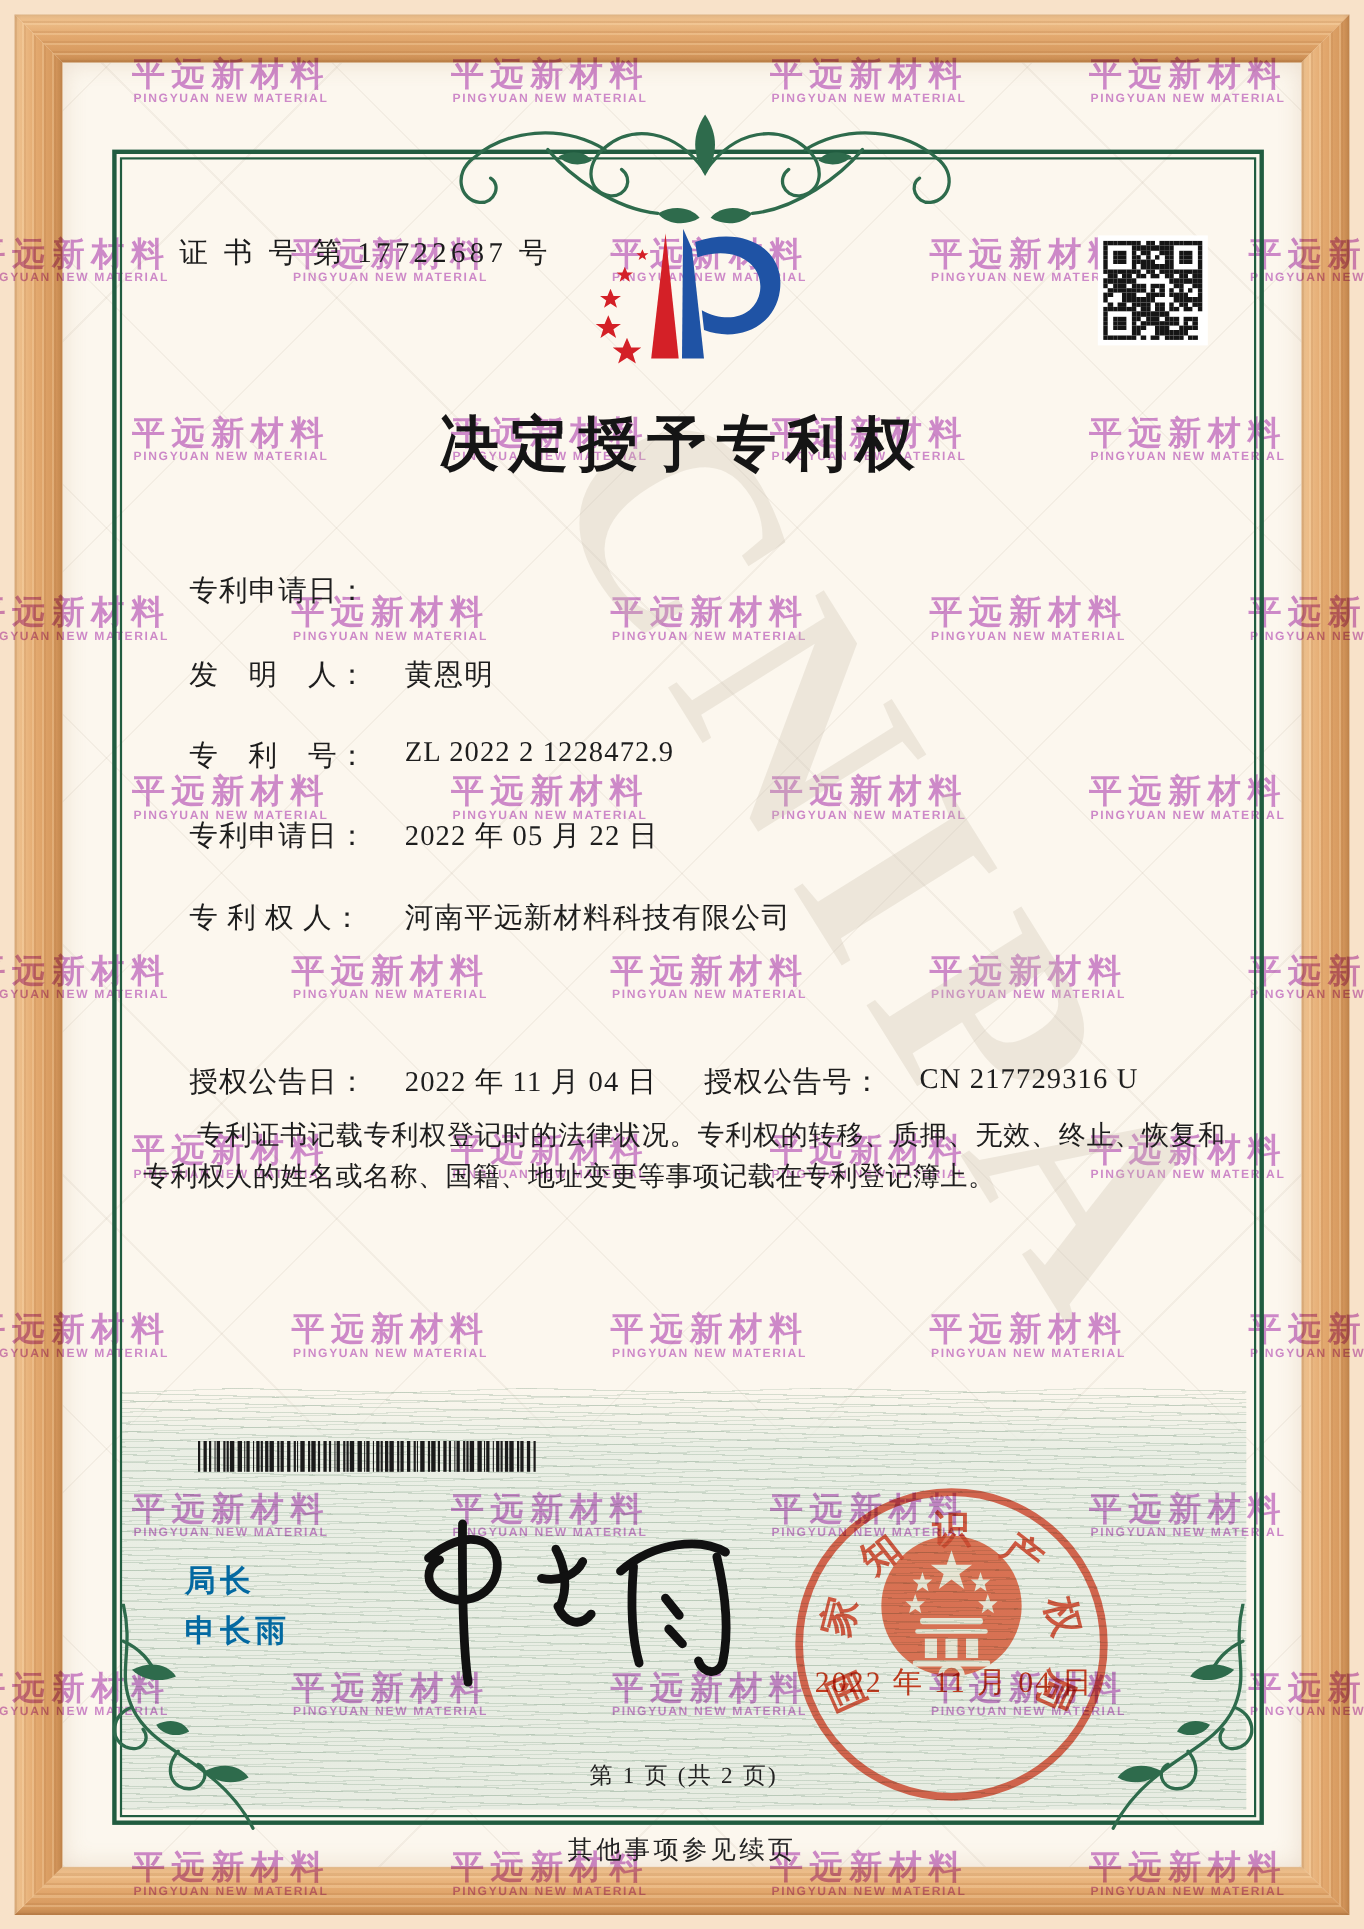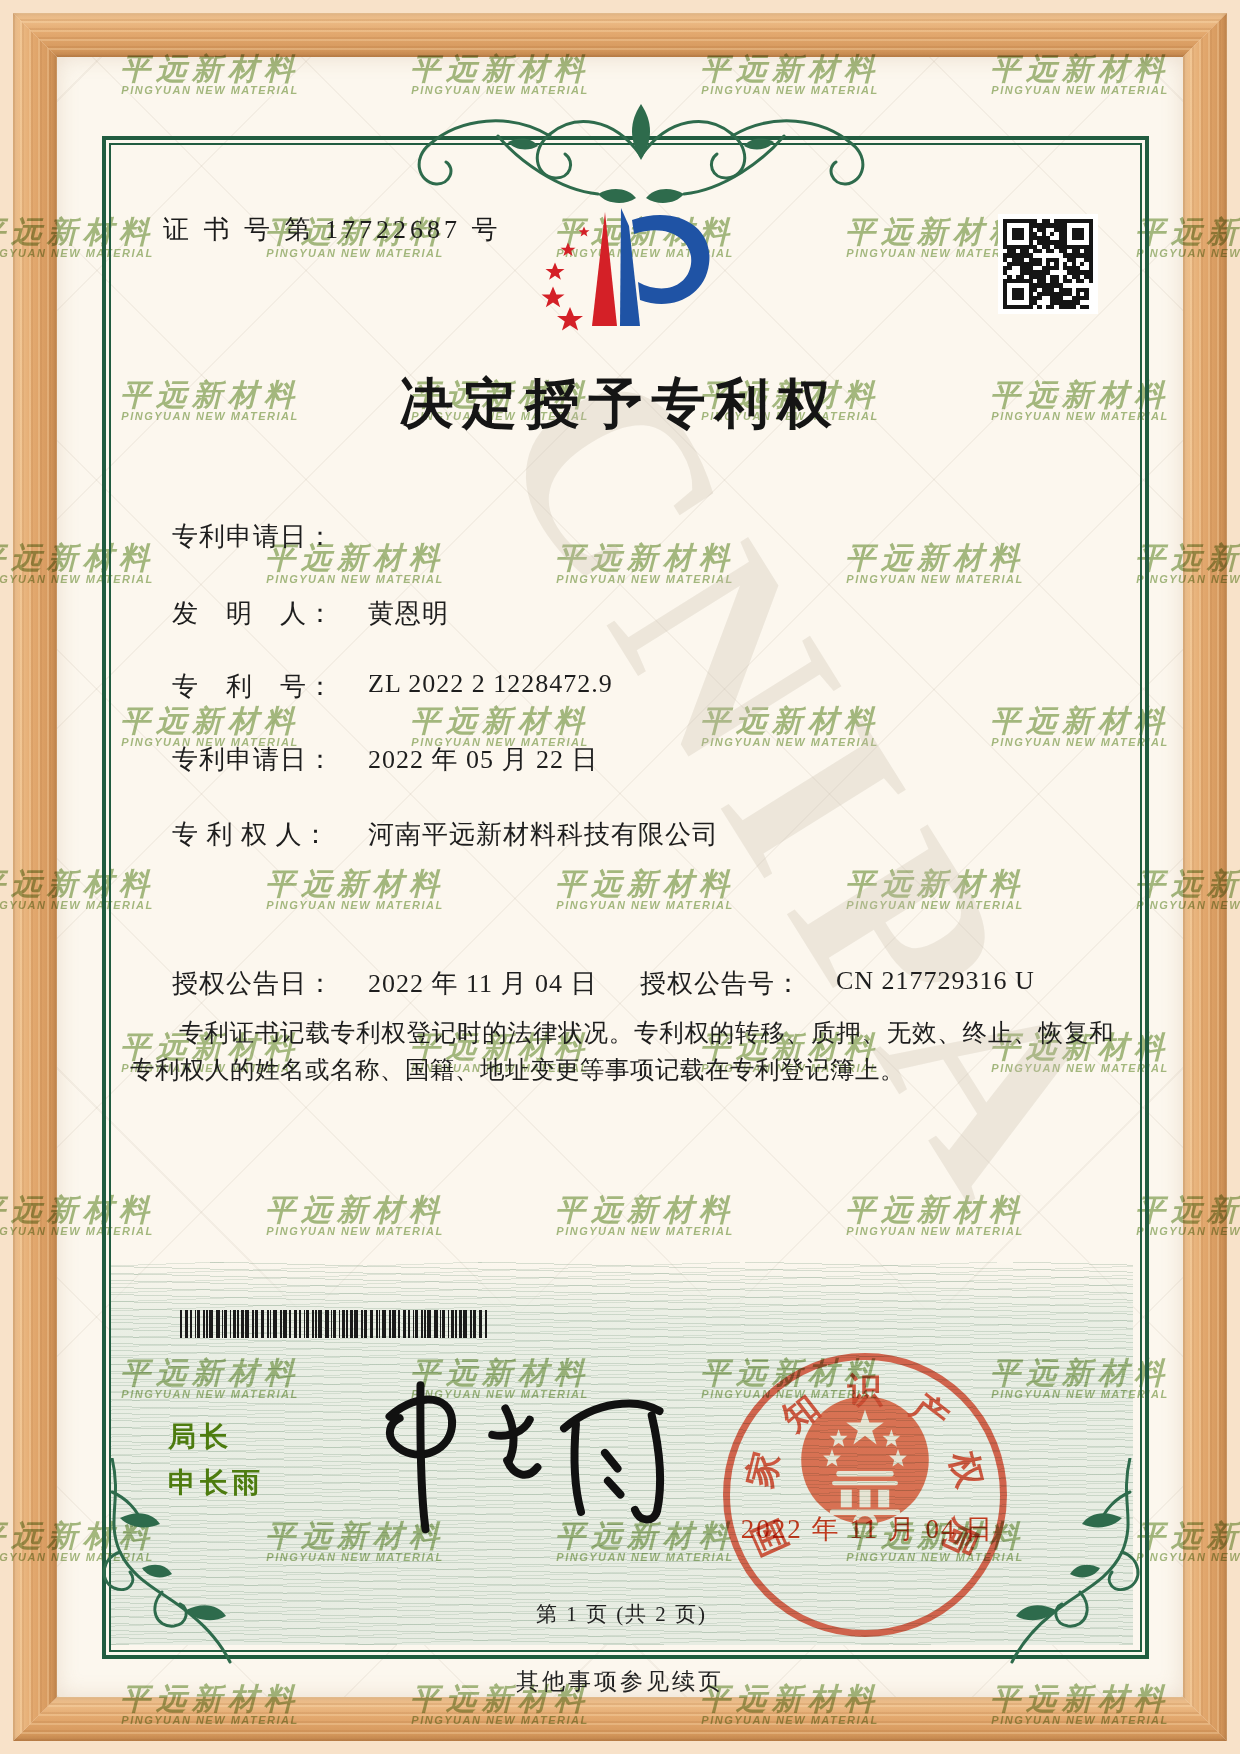--- a/index.html
+++ b/index.html
@@ -42,22 +42,22 @@
 
   
   .guilloche{left:110px;top:1262px;width:1023px;height:383px;z-index:4;
      background-image:
        repeating-linear-gradient(1.5deg, rgba(130,160,135,.30) 0 1px, rgba(0,0,0,0) 1px 7px),
        repeating-linear-gradient(-2deg, rgba(130,160,135,.22) 0 1px, rgba(0,0,0,0) 1px 9px),
        linear-gradient(180deg, rgba(233,238,228,0) 0%, rgba(233,238,228,.95) 14%, #e9eee4 30%, #e7ece2 100%);}
 
   
   #wm-layer{left:0;top:0;width:1240px;height:1754px;z-index:5;pointer-events:none;mix-blend-mode:multiply;}
-  .wm{position:absolute;transform:translate(-50%,-50%);text-align:center;color:#4d7c0f;opacity:.5;
-      font-family:"Liberation Sans","DejaVu Sans",sans-serif;white-space:nowrap;font-style:italic;}
+  .wm{position:absolute;transform:translate(-50%,-50%);text-align:center;color:#a21caf;opacity:.5;
+      font-family:"Liberation Sans","DejaVu Sans",sans-serif;white-space:nowrap;}
   .wm .cn{font-size:30px;font-weight:bold;letter-spacing:6px;line-height:30px;}
   .wm .en{font-size:11px;font-weight:bold;letter-spacing:1.5px;line-height:13px;}
   .ghost{left:810px;top:790px;z-index:5;transform:translate(-50%,-50%) rotate(58deg);
          font-family:"Liberation Serif","DejaVu Serif",serif;
          font-size:255px;font-weight:bold;letter-spacing:28px;color:rgba(196,186,170,.28);
          pointer-events:none;white-space:nowrap;}
 
   
   .content{z-index:8;}
   .cert-no{left:163px;top:212px;font-size:26px;color:#1c1c1c;letter-spacing:4px;}
@@ -74,21 +74,21 @@
   .f0{top:519px;} .f1{top:596px;} .f2{top:669px;} .f3{top:742px;} .f4{top:817px;}
   .f5{top:888px;} .f5 .val{width:665px;line-height:37px;}
   .f6{top:966px;} .field2{left:640px;top:966px;}
   .body-text{left:130px;top:1014px;width:984px;font-size:24.5px;line-height:37px;color:#1d1d1d;
              text-align:justify;letter-spacing:.5px;}
   .body-text p{margin:0;text-indent:2em;}
   .barcode{left:180px;top:1310px;width:312px;height:28px;display:flex;align-items:stretch;}
   .barcode i{display:block;background:#1a1a1a;}
   .barcode .sp{background:transparent;}
   .director{left:168px;font-family:"Liberation Sans","DejaVu Sans",sans-serif;
-            font-size:28px;font-weight:bold;color:#4d7c0f;letter-spacing:4px;}
+            font-size:28px;font-weight:bold;color:#0369a1;letter-spacing:4px;}
   .dir-title{top:1418px;} .dir-name{top:1464px;}
   .signature{left:365px;top:1368px;width:305px;height:175px;transform:rotate(-2deg);}
   .pageno{left:102px;top:1600px;width:1039px;text-align:center;font-size:21px;color:#222;letter-spacing:2px;}
   .footer-note{left:0;top:1666px;width:1240px;text-align:center;font-size:23px;color:#222;letter-spacing:3px;}
 
   
   .seal{left:715px;top:1345px;width:300px;height:300px;z-index:9;mix-blend-mode:multiply;}
   .seal-ring{position:absolute;left:8px;top:8px;width:284px;height:284px;border-radius:50%;
              border:7px solid rgba(224,81,56,.85);box-sizing:border-box;}
   .seal-char{position:absolute;left:50%;top:50%;width:40px;height:40px;margin:-20px 0 0 -20px;

